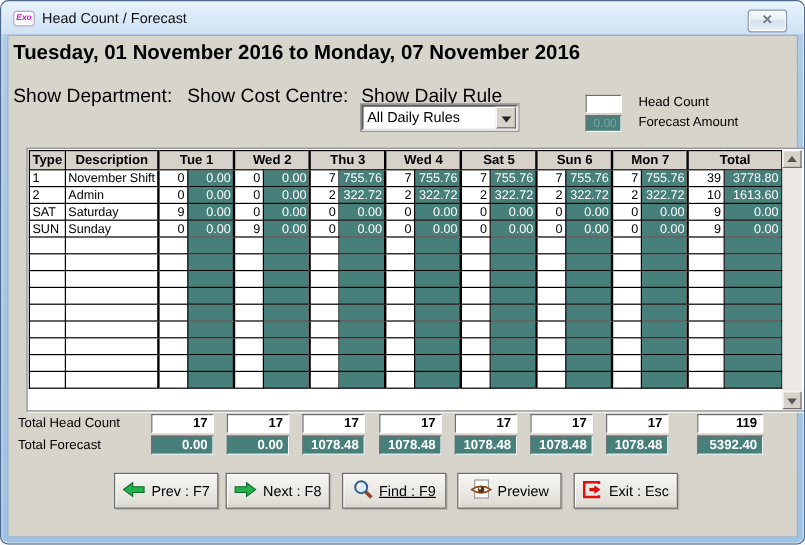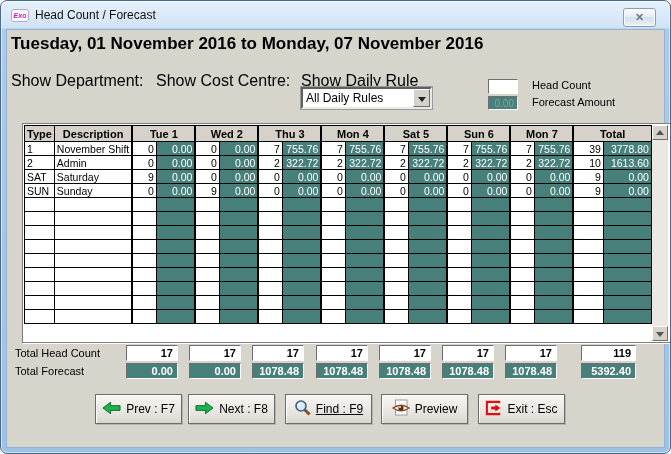--- a/index.html
+++ b/index.html
@@ -119,21 +119,21 @@
           <col style="width: 30px;">
           <col style="width: 48px;">
         </colgroup>
       <thead>
           <tr>
             <th>Type</th>
             <th>Description</th>
             <th colspan="2" class="grp">Tue 1</th>
             <th colspan="2" class="grp">Wed 2</th>
             <th colspan="2" class="grp">Thu 3</th>
-            <th colspan="2" class="grp">Mon 4</th>
+            <th colspan="2" class="grp">Wed 4</th>
             <th colspan="2" class="grp">Sat 5</th>
             <th colspan="2" class="grp">Sun 6</th>
             <th colspan="2" class="grp">Mon 7</th>
             <th colspan="2" class="grp">Total</th>
           </tr>
         </thead>
       <tbody>
           <tr>
             <td class="typ">1</td>
             <td class="desc">November Shift</td>

